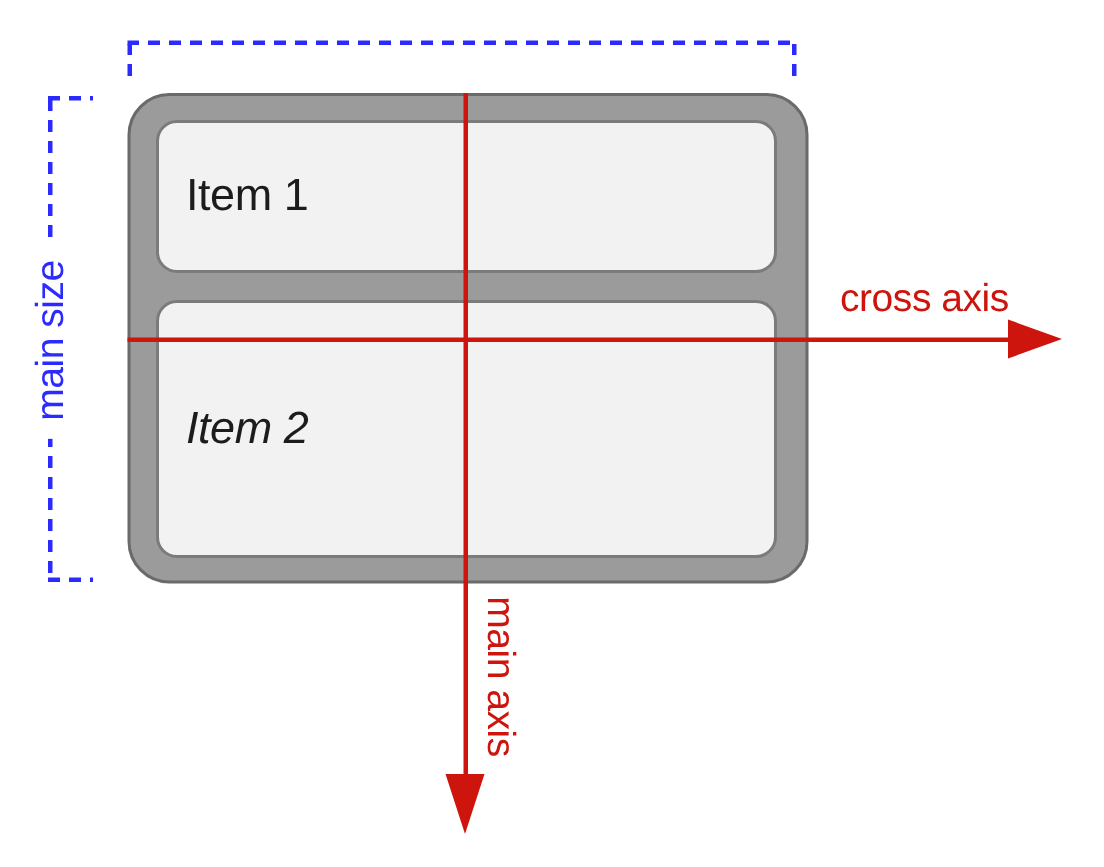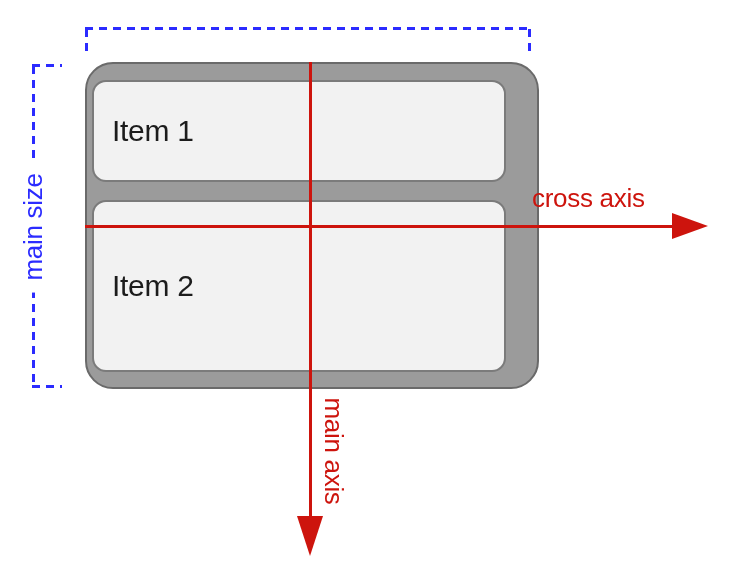--- a/index.html
+++ b/index.html
@@ -29,34 +29,34 @@
   .flex-container{
     position:absolute;
     left:85px; top:62px;
     width:454px; height:327px;
     background:var(--container-fill);
     border:2.5px solid var(--container-stroke);
     border-radius:28px;
   }
   .flex-item{
     position:absolute;
-    left:92px;
+    left:104px;
     width:414px;
     background:var(--item-fill);
     border:2px solid var(--item-stroke);
     border-radius:14px;
     display:flex;
     align-items:center;
     padding-left:18px;
     font-size:30px;
     letter-spacing:-0.3px;
     color:var(--item-text);
   }
   .flex-item.item1{ top:80px; height:102px; }
-  .flex-item.item2{ top:200px; height:172px; }
+  .flex-item.item2{ top:200px; height:172px;font-style:italic; }
 
   
   .dash-h{
     position:absolute; height:3px;
     background:repeating-linear-gradient(to right, var(--measure-blue) 0 8px, transparent 8px 14px);
   }
   .dash-v{
     position:absolute; width:3px;
     background:repeating-linear-gradient(to bottom, var(--measure-blue) 0 8px, transparent 8px 14px);
   }
@@ -119,21 +119,21 @@
     border-top:40px solid var(--axis-red);
   }
   .axis-label{
     position:absolute;
     color:var(--axis-red);
     font-size:26px;
     letter-spacing:-0.3px;
     white-space:nowrap;
     line-height:30px;
   }
-  .cross-axis-label{ left:532px; top:183px; }
+  .cross-axis-label{ left:560px; top:183px; }
   .main-axis-label{
     left:334px; top:451px;
     transform:translate(-50%,-50%) rotate(90deg);
   }
 </style>
 </head>
 <body>
 
 <div class="canvas">
 

